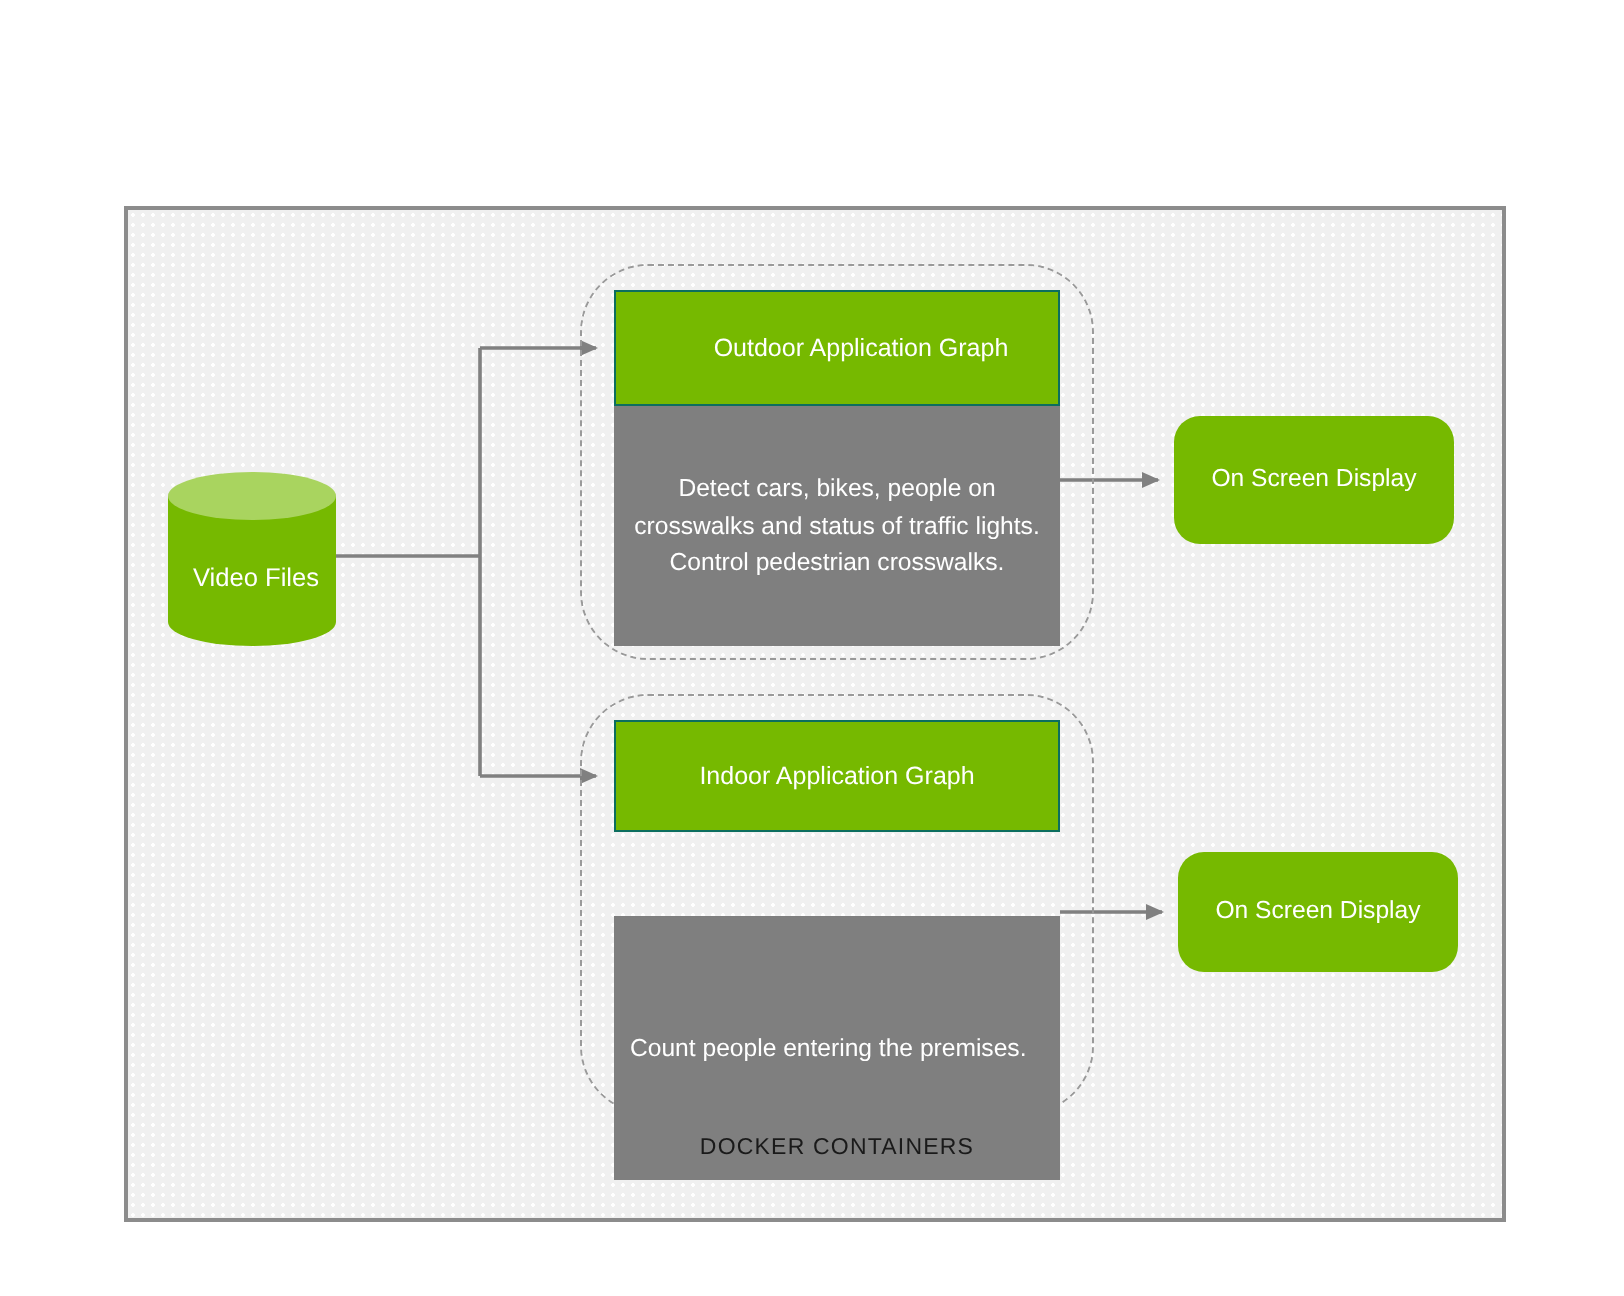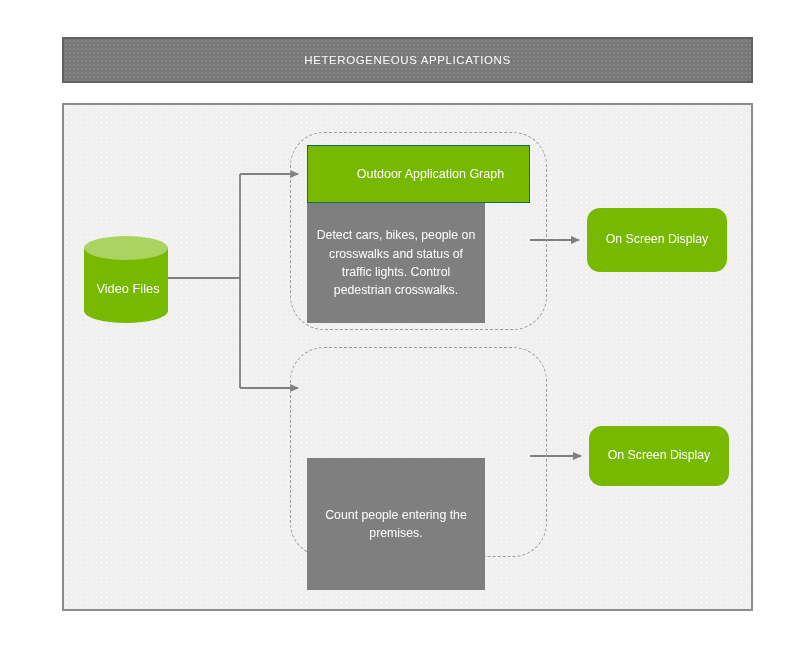--- a/index.html
+++ b/index.html
@@ -42,23 +42,23 @@
   .app-header{
     position:absolute;left:307px;width:223px;box-sizing:border-box;
     background:var(--green);border:1.2px solid var(--green-border);
     display:flex;align-items:center;justify-content:center;text-align:center;
   }
   .app-header span{color:var(--text-light);font-size:12.5px;}
   .hdr-outdoor{top:145px;height:58px;padding-left:24px;}
   .hdr-indoor{top:360px;height:56px;}
 
   .app-body{
-    position:absolute;left:307px;width:178px;box-sizing:border-box;
+    position:absolute;left:307px;width:223px;box-sizing:border-box;
     background:var(--gray-box);
-    display:flex;align-items:center;justify-content:center;text-align:center;
+    display:flex;align-items:center;justify-content:flex-start;text-align:center;
     padding:18px 8px;
   }
   .app-body span{color:var(--text-light);font-size:12.3px;line-height:1.5;}
   .body-outdoor{top:203px;height:120px;}
   .body-indoor{top:416px;height:132px;margin-top:42px;}
 
   
   .docker-label{
     position:absolute;left:290px;top:568px;width:257px;text-align:center;
     color:var(--text-dark);font-size:11.5px;letter-spacing:.6px;
@@ -80,23 +80,20 @@
     position:absolute;left:0;top:24px;width:88px;height:56px;
     display:flex;align-items:center;justify-content:center;
     color:var(--text-light);font-size:12.8px;
   }
 </style>
 </head>
 <body>
 
 <div class="page">
 
-  <div class="titlebar">
-    <span>HETEROGENEOUS APPLICATIONS</span>
-  </div>
 
   <div class="canvas"></div>
 
   <svg class="wires" viewBox="0 0 812 648" xmlns="http://www.w3.org/2000/svg">
     <defs>
       <marker id="arrow" markerWidth="9" markerHeight="8" refX="8" refY="4" orient="auto" markerUnits="userSpaceOnUse">
         <path d="M0,0 L9,4 L0,8 Z" fill="#808080"></path>
       </marker>
     </defs>
 
@@ -121,24 +118,28 @@
 
   <div class="dashed-group dashed-upper"></div>
   <div class="app-header hdr-outdoor">
     <span>Outdoor Application Graph</span>
   </div>
   <div class="app-body body-outdoor">
     <span>Detect cars, bikes, people on crosswalks and status of traffic lights. Control pedestrian crosswalks.</span>
   </div>
 
   <div class="dashed-group dashed-lower"></div>
+  <div class="app-header hdr-indoor">
+    <span>Indoor Application Graph</span>
+  </div>
   <div class="app-body body-indoor">
     <span>Count people entering the premises.</span>
   </div>
 
+  <div class="docker-label">DOCKER CONTAINERS</div>
 
   <div class="osd osd-top">
     <span>On Screen Display</span>
   </div>
   <div class="osd osd-bottom">
     <span>On Screen Display</span>
   </div>
 
 </div>
 

